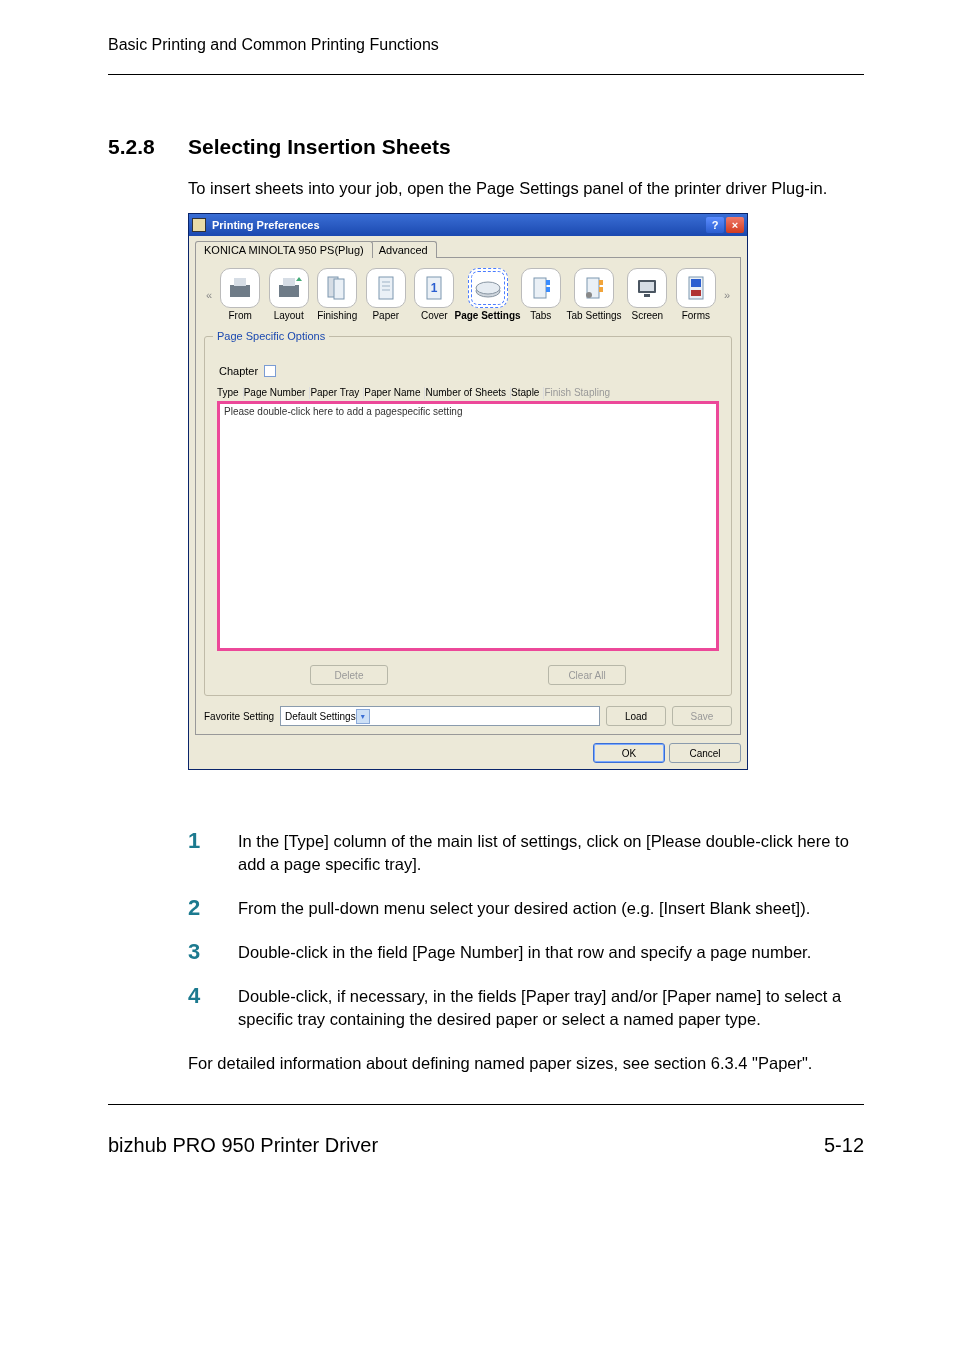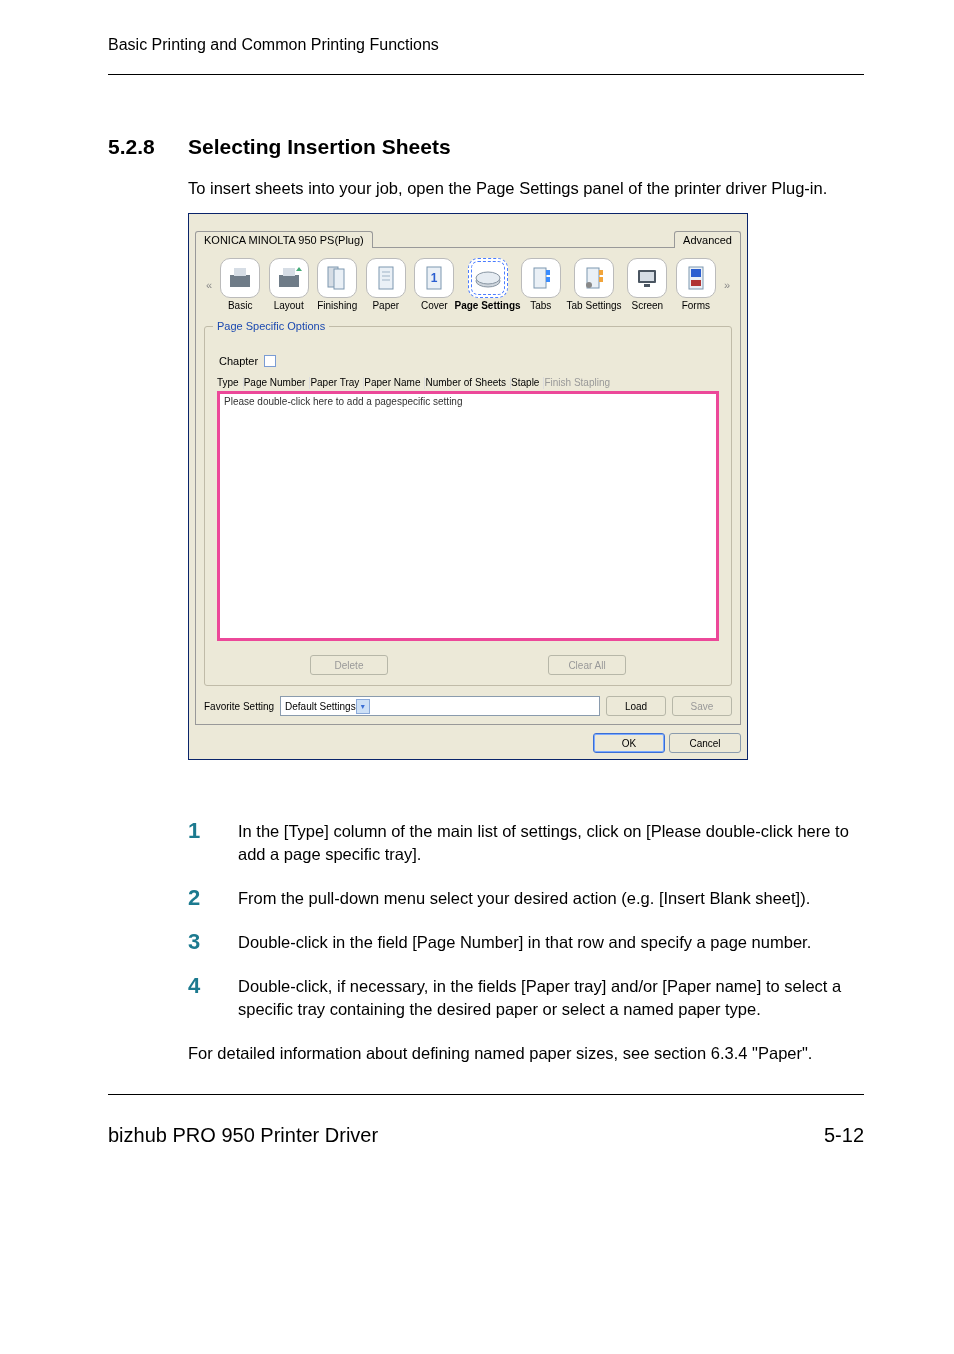--- a/index.html
+++ b/index.html
@@ -73,22 +73,21 @@
     display: flex; align-items: center; justify-content: center;
     font-size: 11px; font-weight: bold;
     color: #fff;
   }
   .tbtn.help { background: linear-gradient(#5b8cff,#2b5ed0); }
   .tbtn.close { background: linear-gradient(#f07a6a,#d23b1f); }
   .client { padding: 0 6px 6px 6px; }
   .tabs-top {
     display: flex;
     align-items: flex-end;
-    margin-top: 16px;
-    justify-content: space-between;
+    margin-top: 4px;
   }
   .tabs-top .tab {
     background: #ece9d8;
     border: 1px solid #999;
     border-bottom: none;
     border-radius: 3px 3px 0 0;
     padding: 2px 8px;
     margin-right: 0px;
     position: relative;
     top: 1px;
@@ -257,37 +256,44 @@
   <hr class="hr">
 
   <div class="section-heading">
     <span class="num">5.2.8</span>
     <span>Selecting Insertion Sheets</span>
   </div>
 
   <div class="intro">To insert sheets into your job, open the Page Settings panel of the printer driver Plug-in.</div>
 
   <div class="shot">
+    <div class="titlebar">
+      <div class="ticon"></div>
+      <span>Printing Preferences</span>
+      <div class="spacer"></div>
+      <div class="tbtn help">?</div>
+      <div class="tbtn close">×</div>
+    </div>
     <div class="client">
       <div class="tabs-top">
         <div class="tab">KONICA MINOLTA 950 PS(Plug)</div>
         <div class="tab">Advanced</div>
       </div>
       <div class="tabcontent">
         <div class="iconrow">
           <div class="arrowbtn">«</div>
 
           <div class="panel">
             <div class="iconbox">
               <svg width="30" height="30">
                 <rect x="5" y="12" width="20" height="12" fill="#6f7c88"></rect>
                   <rect x="9" y="5" width="12" height="8" fill="#d6dde5"></rect>
               </svg>
             </div>
-            <div class="plabel">Basic</div>
+            <div class="plabel">From</div>
           </div>
           <div class="panel">
             <div class="iconbox">
               <svg width="30" height="30">
                 <rect x="5" y="12" width="20" height="12" fill="#6f7c88"></rect>
                   <rect x="9" y="5" width="12" height="8" fill="#d6dde5"></rect>
                 <path d="M22 8 L28 8 L25 4 Z" fill="#4a7"></path>
               </svg>
             </div>
             <div class="plabel">Layout</div>

